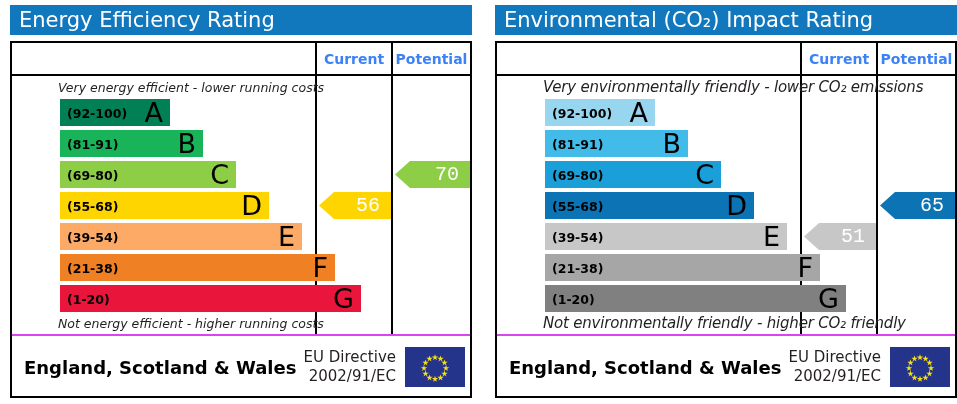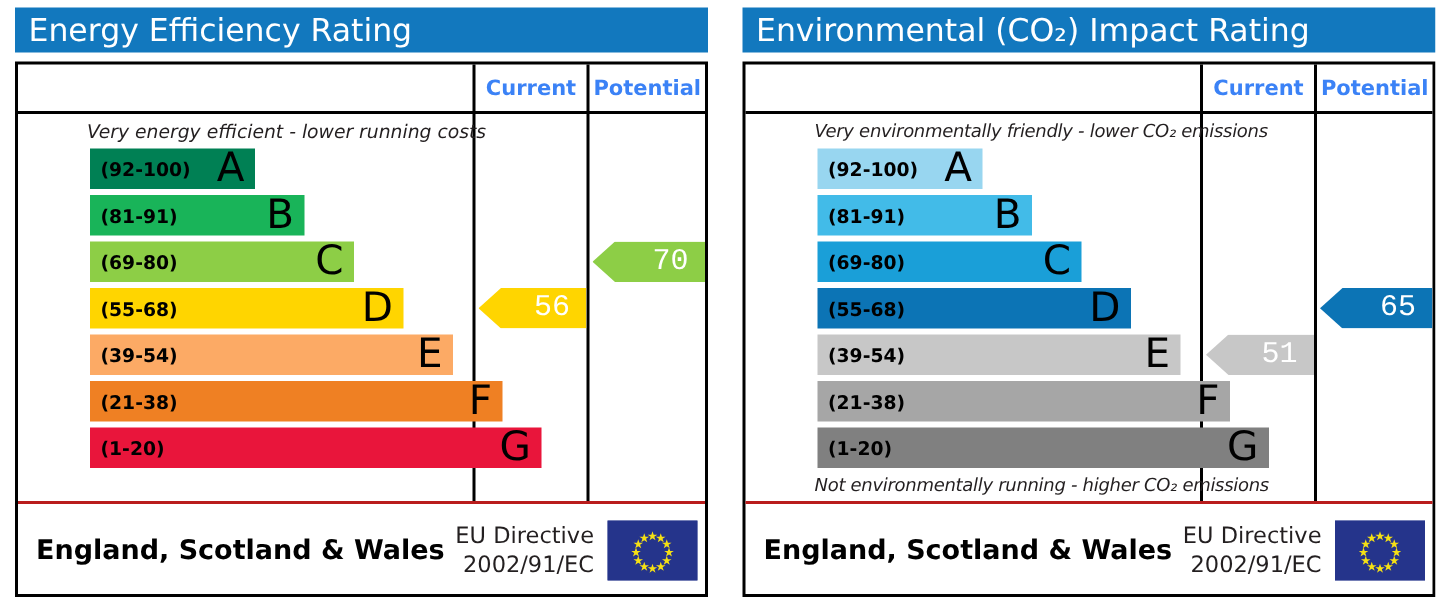--- a/index.html
+++ b/index.html
@@ -100,21 +100,21 @@
     font-size: 12.5px;
     font-style: italic;
     color: #231f20;
     white-space: nowrap;
     height: 17px;
     line-height: 17px;
     margin-left: 40px;
   }
   .caption.top { top: 36px; }
   .caption.bot { top: 272px; }
-  .caption.tight { font-size: 12px; letter-spacing: -0.2px; }
+  .caption.tight { font-size: 15px; letter-spacing: -0.2px; }
 
   
   .bands {
     position: absolute;
     left: 0;
     top: 56px;
     width: 301px;
     height: 215px;
   }
   .band {
@@ -161,21 +161,21 @@
   .arrow.cur { left: 307px; width: 72px; }
   .arrow.pot { left: 383px; width: 75px; }
 
   
   .footer {
     position: absolute;
     left: 0;
     top: 291px;
     width: 100%;
     height: 64px;
-    border-top: 2px solid #b91c1c;
+    border-top: 2px solid #d946ef;
     box-sizing: border-box;
   }
   .country {
     position: absolute;
     left: 12px;
     top: 50%;
     transform: translateY(-50%);
     font-size: 18px;
     font-weight: bold;
     color: #000000;
@@ -262,20 +262,21 @@
         </div>
       </div>
 
       <div class="arrow cur" style="top:149px; background:#ffd500;">
         <span>56</span>
       </div>
       <div class="arrow pot" style="top:118px; background:#8dce46;">
         <span>70</span>
       </div>
 
+      <div class="caption bot">Not energy efficient - higher running costs</div>
 
       <div class="footer">
         <div class="country">England, Scotland &amp; Wales</div>
         <div class="directive">
           <div>EU Directive</div>
           <div>2002/91/EC</div>
         </div>
         <div class="euflag">
           <svg width="60" height="40" viewBox="0 0 60 40" aria-hidden="true">
             <rect width="60" height="40" fill="#25348b"></rect>
@@ -353,21 +354,21 @@
         </div>
       </div>
 
       <div class="arrow cur" style="top:180px; background:#c7c7c7;">
         <span>51</span>
       </div>
       <div class="arrow pot" style="top:149px; background:#0c74b5;">
         <span>65</span>
       </div>
 
-      <div class="caption bot tight">Not environmentally running - higher CO₂ emissions</div>
+      <div class="caption bot tight">Not environmentally friendly - higher CO₂ friendly</div>
 
       <div class="footer">
         <div class="country">England, Scotland &amp; Wales</div>
         <div class="directive">
           <div>EU Directive</div>
           <div>2002/91/EC</div>
         </div>
         <div class="euflag">
           <svg width="60" height="40" viewBox="0 0 60 40" aria-hidden="true">
             <rect width="60" height="40" fill="#25348b"></rect>

